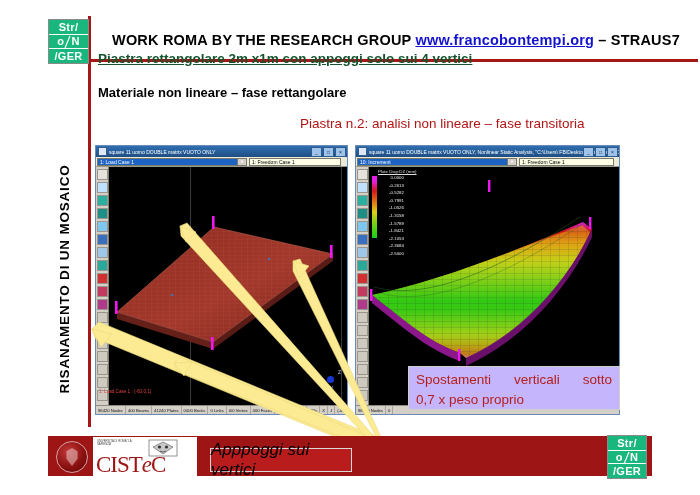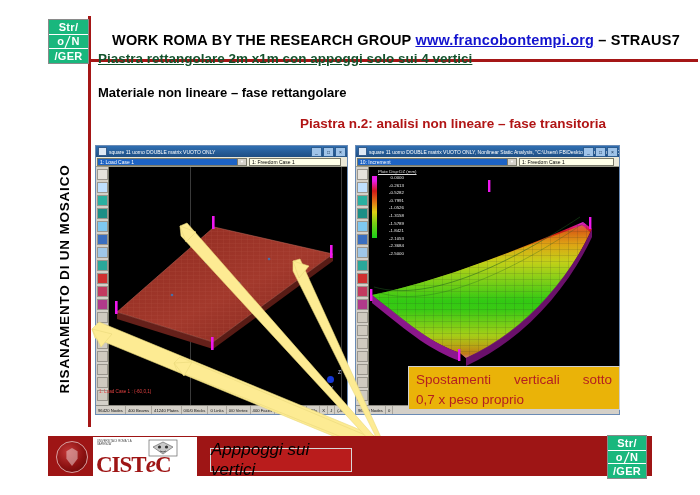--- a/index.html
+++ b/index.html
@@ -30,21 +30,21 @@
   
   .header-title{position:absolute;left:112px;top:32px;width:560px;height:20px;
     font-size:14.5px;font-weight:bold;color:#000;letter-spacing:.2px;white-space:nowrap;}
   .header-title .link{color:#1414cf;text-decoration:underline;}
 
   
   .sub1{position:absolute;left:98px;top:51px;font-size:13.5px;font-weight:bold;
     color:#14532d;text-decoration:underline;white-space:nowrap;}
   .sub2{position:absolute;left:98px;top:85px;font-size:13px;font-weight:bold;
     color:#000;white-space:nowrap;}
-  .sub3{position:absolute;left:300px;top:116px;font-size:13.5px;font-weight:bold;
+  .sub3{position:absolute;left:300px;top:116px;font-size:13.5px;font-weight:normal;
     color:#b11515;white-space:nowrap;}
 
   
   .vside{position:absolute;left:-62px;top:268px;width:260px;height:22px;
     transform:rotate(-90deg);text-align:center;
     font-size:13.5px;font-weight:bold;color:#000;letter-spacing:.8px;}
 
   
   .win{position:absolute;background:#0d1b2a;border:1px solid #6a8bb5;box-sizing:border-box;}
   .win-title{position:absolute;left:0;top:0;width:100%;height:11px;
@@ -96,21 +96,21 @@
   #win-right{left:355px;top:145px;width:265px;height:270px;}
   .legend{position:absolute;left:16px;top:2px;color:#e9e9e9;font-size:4.4px;}
   .legend .ltitle{position:absolute;left:6px;top:0;white-space:nowrap;
      text-decoration:underline;color:#dcdcdc;}
   .legend .lbar{position:absolute;left:0;top:7px;width:5px;height:62px;
      background:linear-gradient(#e81ce8,#e81ce8 8%,#d21818 24%,#e06a14 40%,#e0d014 58%,#7ad014 76%,#19d019 100%);}
   .legend .lvals{position:absolute;left:8px;top:5px;}
   .legend .lvals div{height:7.6px;line-height:7.6px;text-align:right;width:24px;white-space:nowrap;}
 
   .note-box{position:absolute;left:408px;top:366px;width:212px;height:44px;
-    background:#eab308;border:1px solid #cfcfcf;
+    background:#c4b5fd;border:1px solid #cfcfcf;
     color:#b42020;font-size:13.5px;line-height:20px;
     padding:3px 6px 0 7px;box-sizing:border-box;}
   .note-box div{white-space:nowrap;}
   .note-box .l1{text-align:justify;text-align-last:justify;width:196px;}
 
   
   #arrow-layer{position:absolute;left:0;top:0;width:700px;height:495px;pointer-events:none;}
 
   
   .footer{position:absolute;left:48px;top:436px;width:604px;height:40px;background:#9e1515;}
@@ -118,21 +118,21 @@
     background:radial-gradient(circle at 38% 33%, #c43838 0%, #8c1111 55%, #5e0707 100%);
     border:1px solid #d8a0a0;}
   .seal:after{content:"";position:absolute;left:7px;top:6px;width:16px;height:18px;
     background:#e8c9c9;opacity:.55;
     clip-path:polygon(50% 0,85% 18%,85% 60%,50% 100%,15% 60%,15% 18%);}
   .cistec{position:absolute;left:93px;top:437px;width:104px;height:39px;background:#fff;
     overflow:hidden;}
   .cistec .uni{position:absolute;left:4px;top:3px;font-size:2.8px;color:#444;line-height:3.4px;width:48px;}
   .cistec .mask{position:absolute;left:55px;top:2px;width:30px;height:18px;}
   .cistec .word{position:absolute;left:3px;top:15px;font-family:"Liberation Serif",serif;
-    font-size:23px;color:#9e1515;letter-spacing:-1px;font-weight:bold;}
+    font-size:23px;color:#9e1515;letter-spacing:-1px;font-weight:normal;}
   .cistec .word i{font-style:italic;}
 
   
   .callout{position:absolute;left:210px;top:448px;width:140px;height:22px;background:#b91c1c;
     border:1px solid #d8d8d8;display:flex;align-items:center;justify-content:center;
     font-size:17px;color:#000;font-style:italic;}
 </style>
 </head>
 <body>
 

